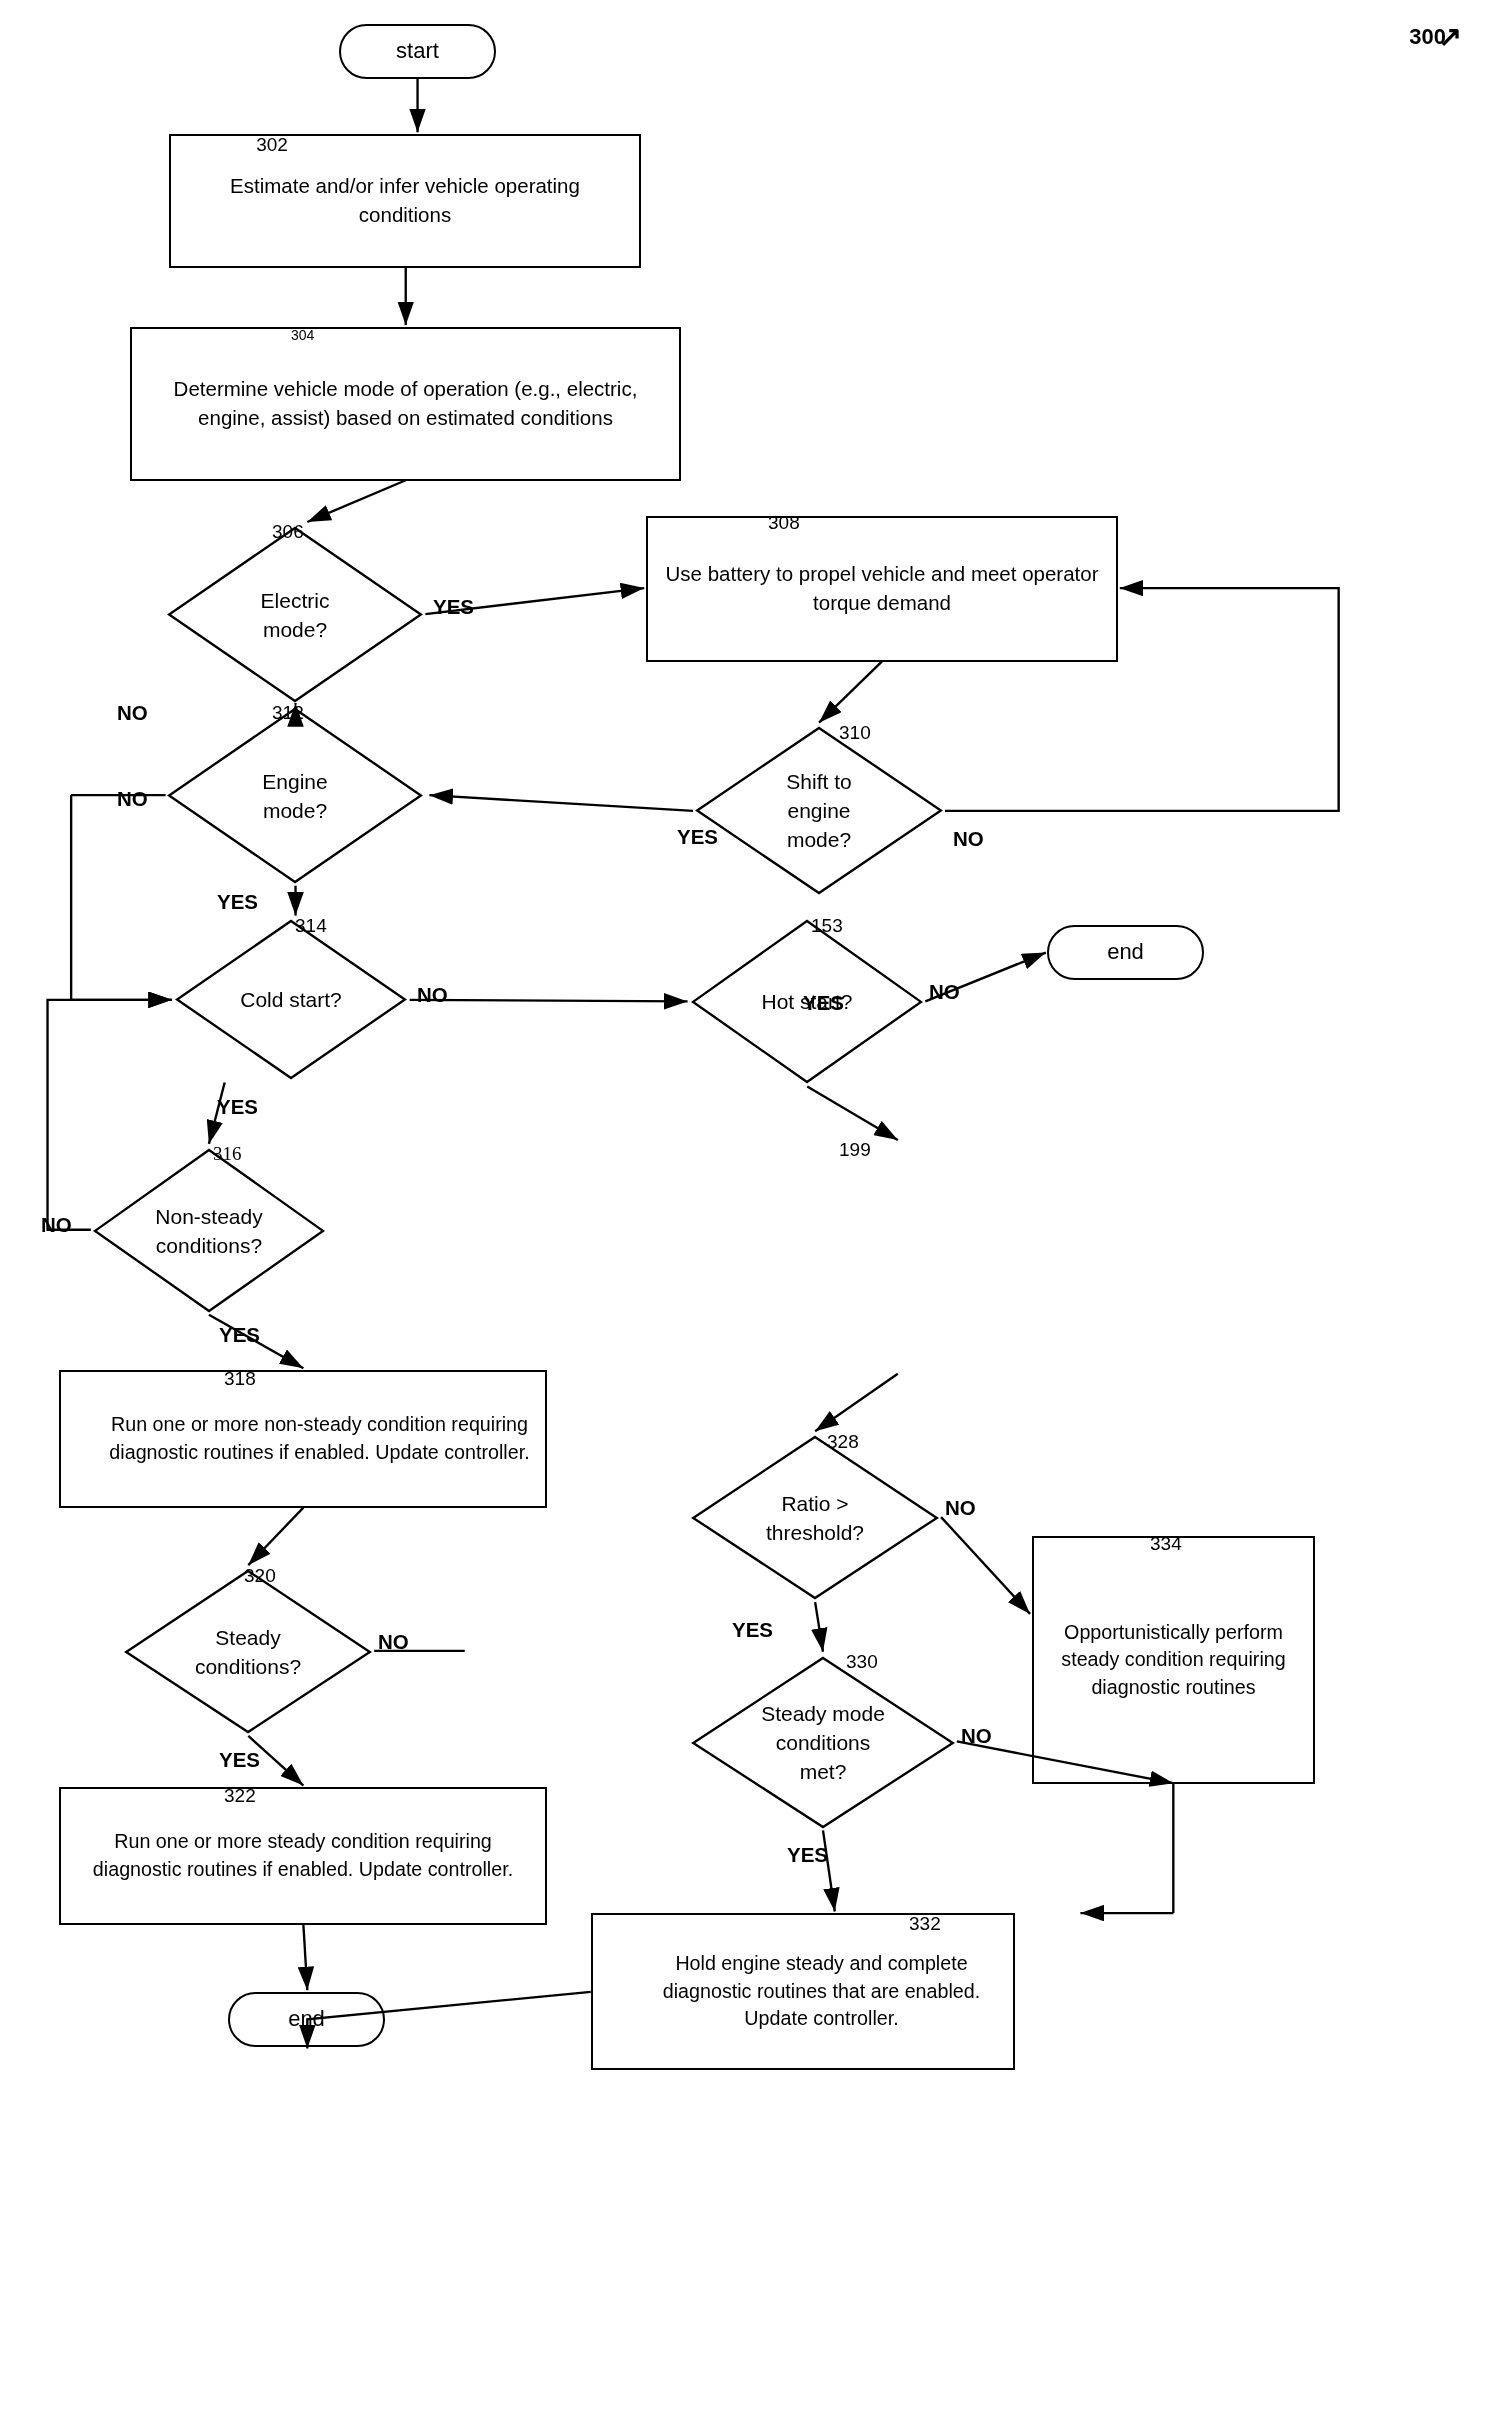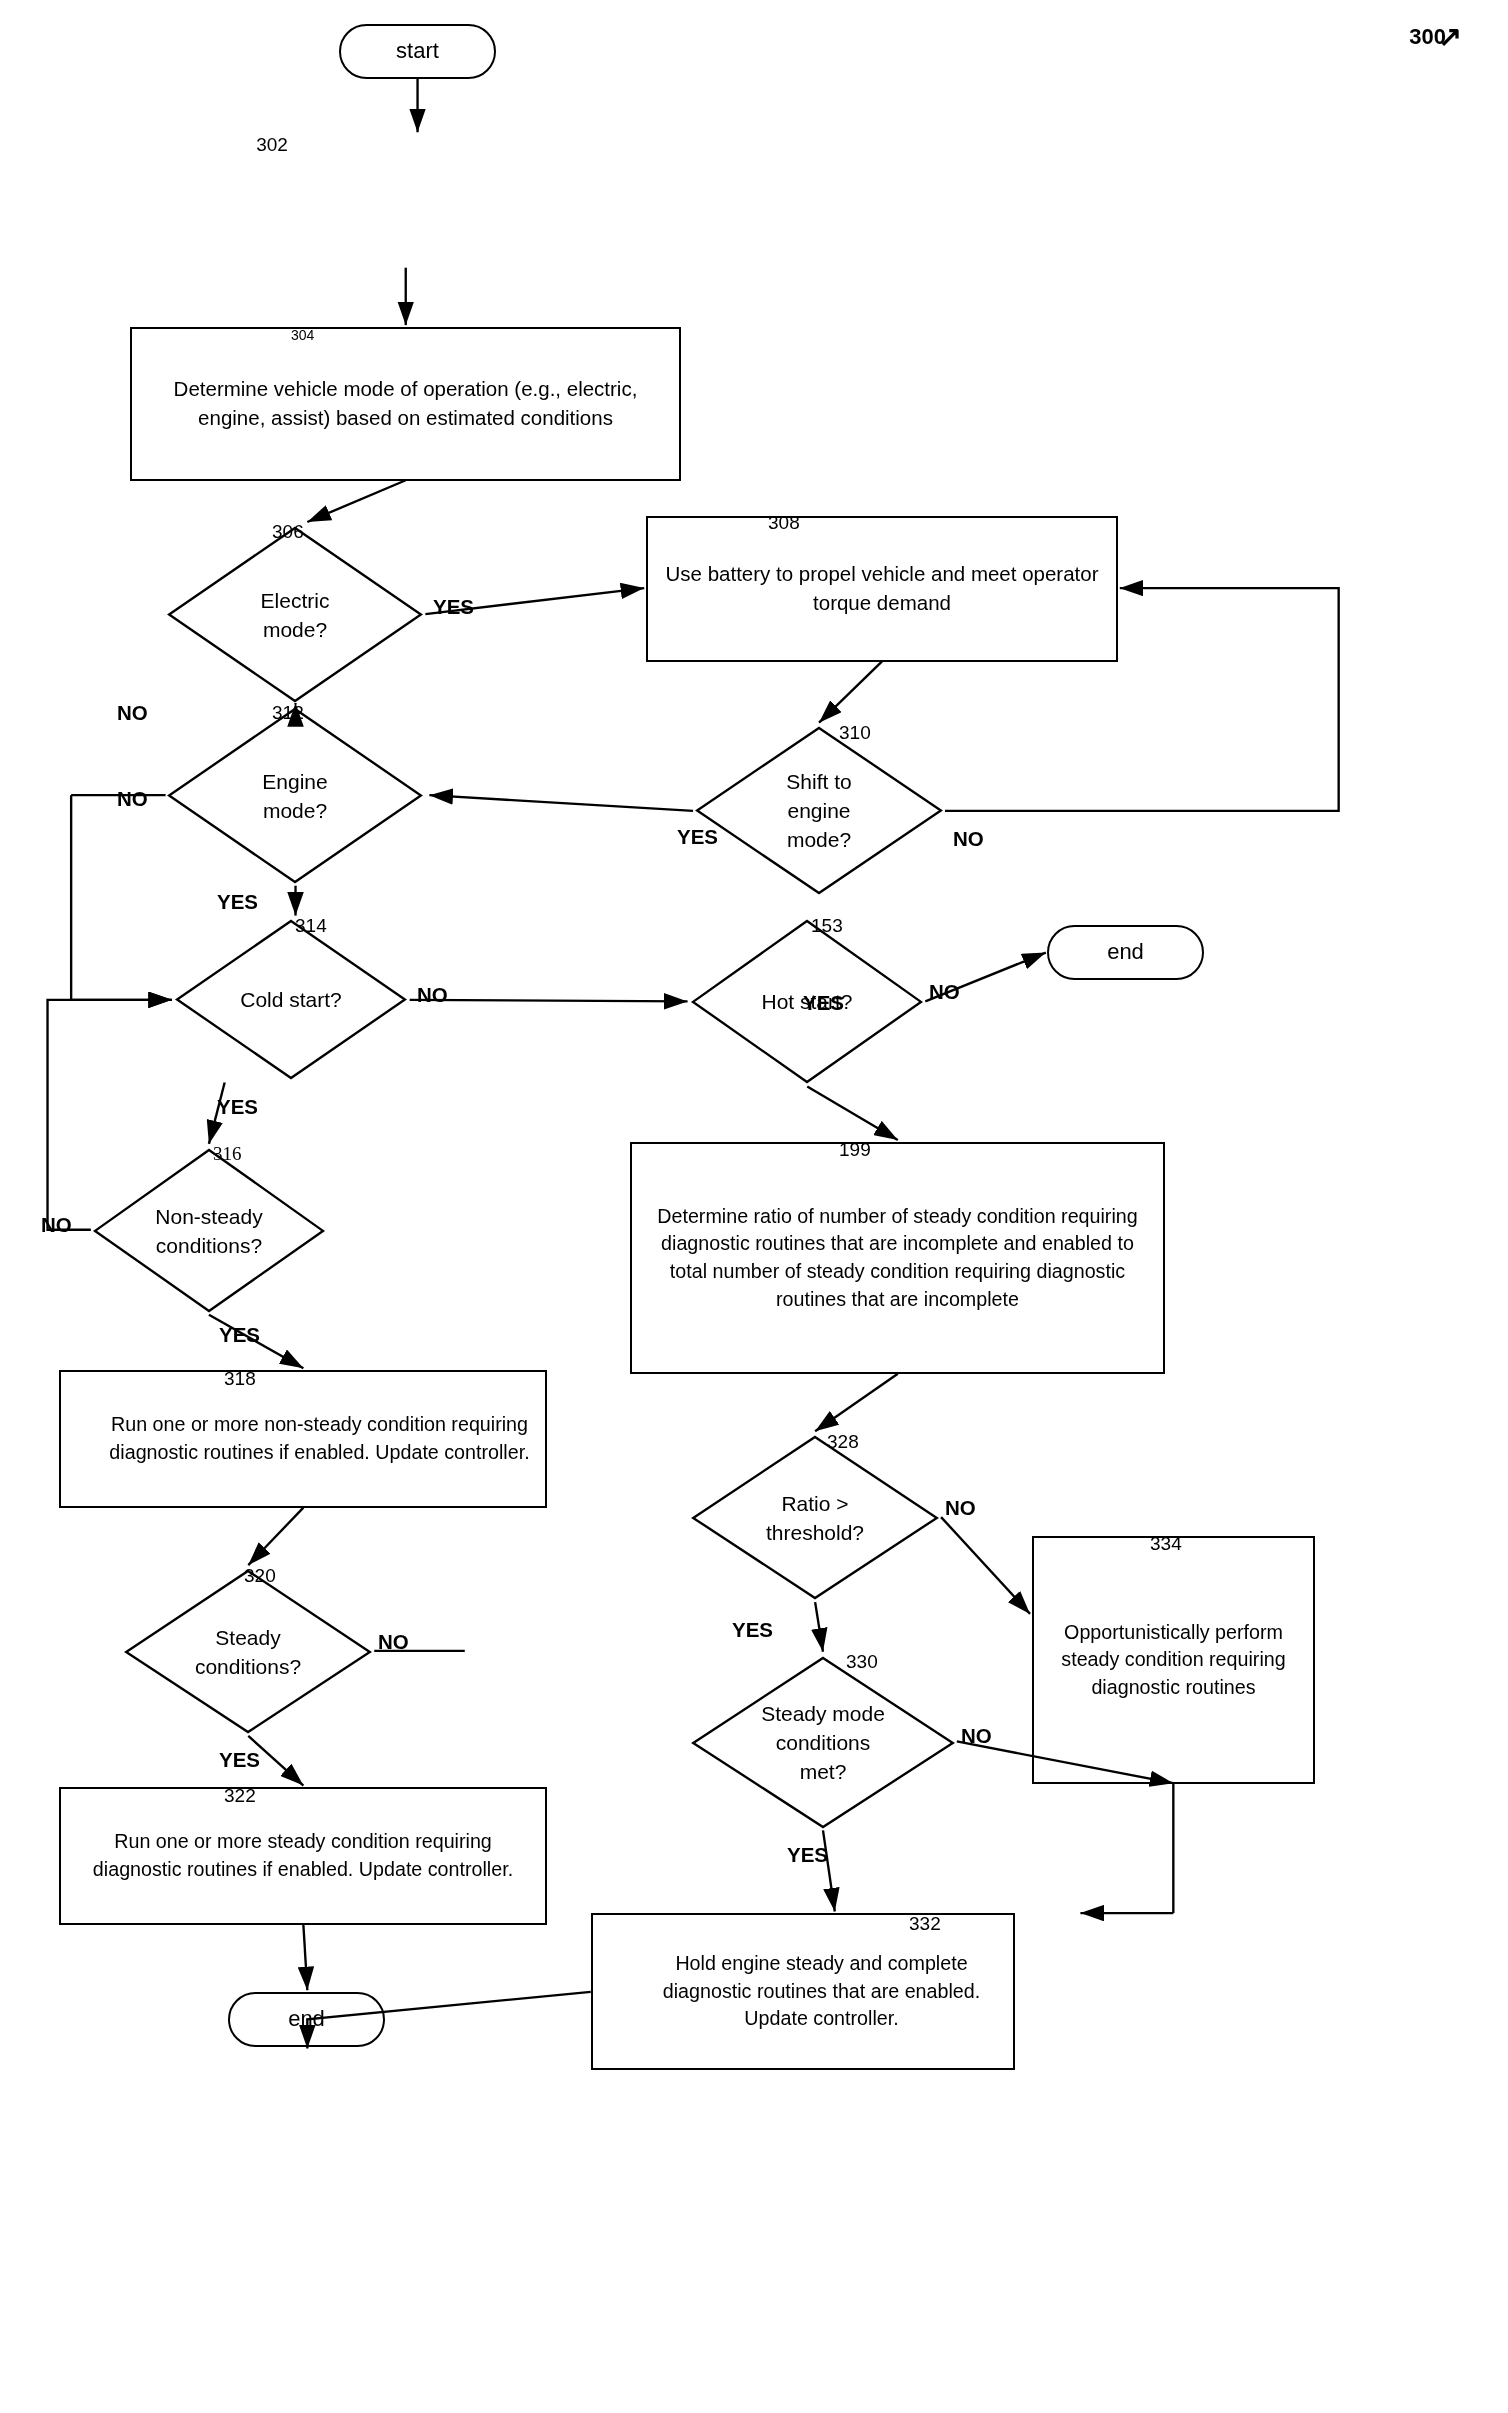--- a/index.html
+++ b/index.html
@@ -65,20 +65,24 @@
 <div class="diagram-container">
 
   <div class="label-300">300</div>
 
   <div style="position:absolute; top:19.7px; right:47px; font-size:28px; font-weight:bold;">↗</div>
 
   <div class="shape rounded-rect" style="left:339px; top:23.6px; width:157px; height:55px;">
     <span class="shape-text" style="font-size:22px;">start</span>
   </div>
 
+  <div class="shape rect" style="left:169px; top:134px; width:472px; height:134px;">
+    <span class="shape-text">Estimate and/or infer vehicle operating
+conditions</span>
+  </div>
   <div style="position:absolute; left:272px; top:134px; font-size:19px; transform:translateX(-50%);">302</div>
 
   <div class="shape rect" style="left:130px; top:327px; width:551px; height:154px;">
     <span class="shape-text">Determine vehicle mode of operation (e.g.,
 electric, engine, assist) based on estimated
 conditions</span>
   </div>
   <div style="position:absolute; left:291px; top:327px; font-size:14px;">304</div>
 
   <div style="position:absolute; left:165px; top:524px; width:260px; height:181px;">
@@ -158,23 +162,20 @@
       <polygon points="150,5 295,108 150,210 5,108" fill="white" stroke="black" stroke-width="3"></polygon>
     </svg>
     <div style="position:absolute; top:50%; left:50%; transform:translate(-50%,-50%); text-align:center; font-size:21px; line-height:1.4;">Hot start?</div>
   </div>
   <div style="position:absolute; left:811px; top:915px; font-size:19px;">153</div>
 
   <div class="shape rounded-rect" style="left:1047px; top:925px; width:157px; height:55px;">
     <span class="shape-text" style="font-size:22px;">end</span>
   </div>
 
-  <div class="shape rect" style="left:630px; top:1142px; width:535px; height:232px;">
-    <span class="shape-text" style="font-size:19.7px;">Determine ratio of number of steady condition requiring diagnostic routines that are incomplete and enabled to total number of steady condition requiring diagnostic routines that are incomplete</span>
-  </div>
   <div style="position:absolute; left:839px; top:1139px; font-size:19px;">199</div>
 
   <div style="position:absolute; left:689px; top:1433px; width:252px; height:169px;">
     <svg width="252" height="169" viewBox="0 0 320 215">
       <polygon points="160,5 315,108 160,210 5,108" fill="white" stroke="black" stroke-width="3"></polygon>
     </svg>
     <div style="position:absolute; top:50%; left:50%; transform:translate(-50%,-50%); text-align:center; font-size:21px; line-height:1.4;">Ratio &gt;<br>threshold?</div>
   </div>
   <div style="position:absolute; left:827px; top:1431px; font-size:19px;">328</div>
 

